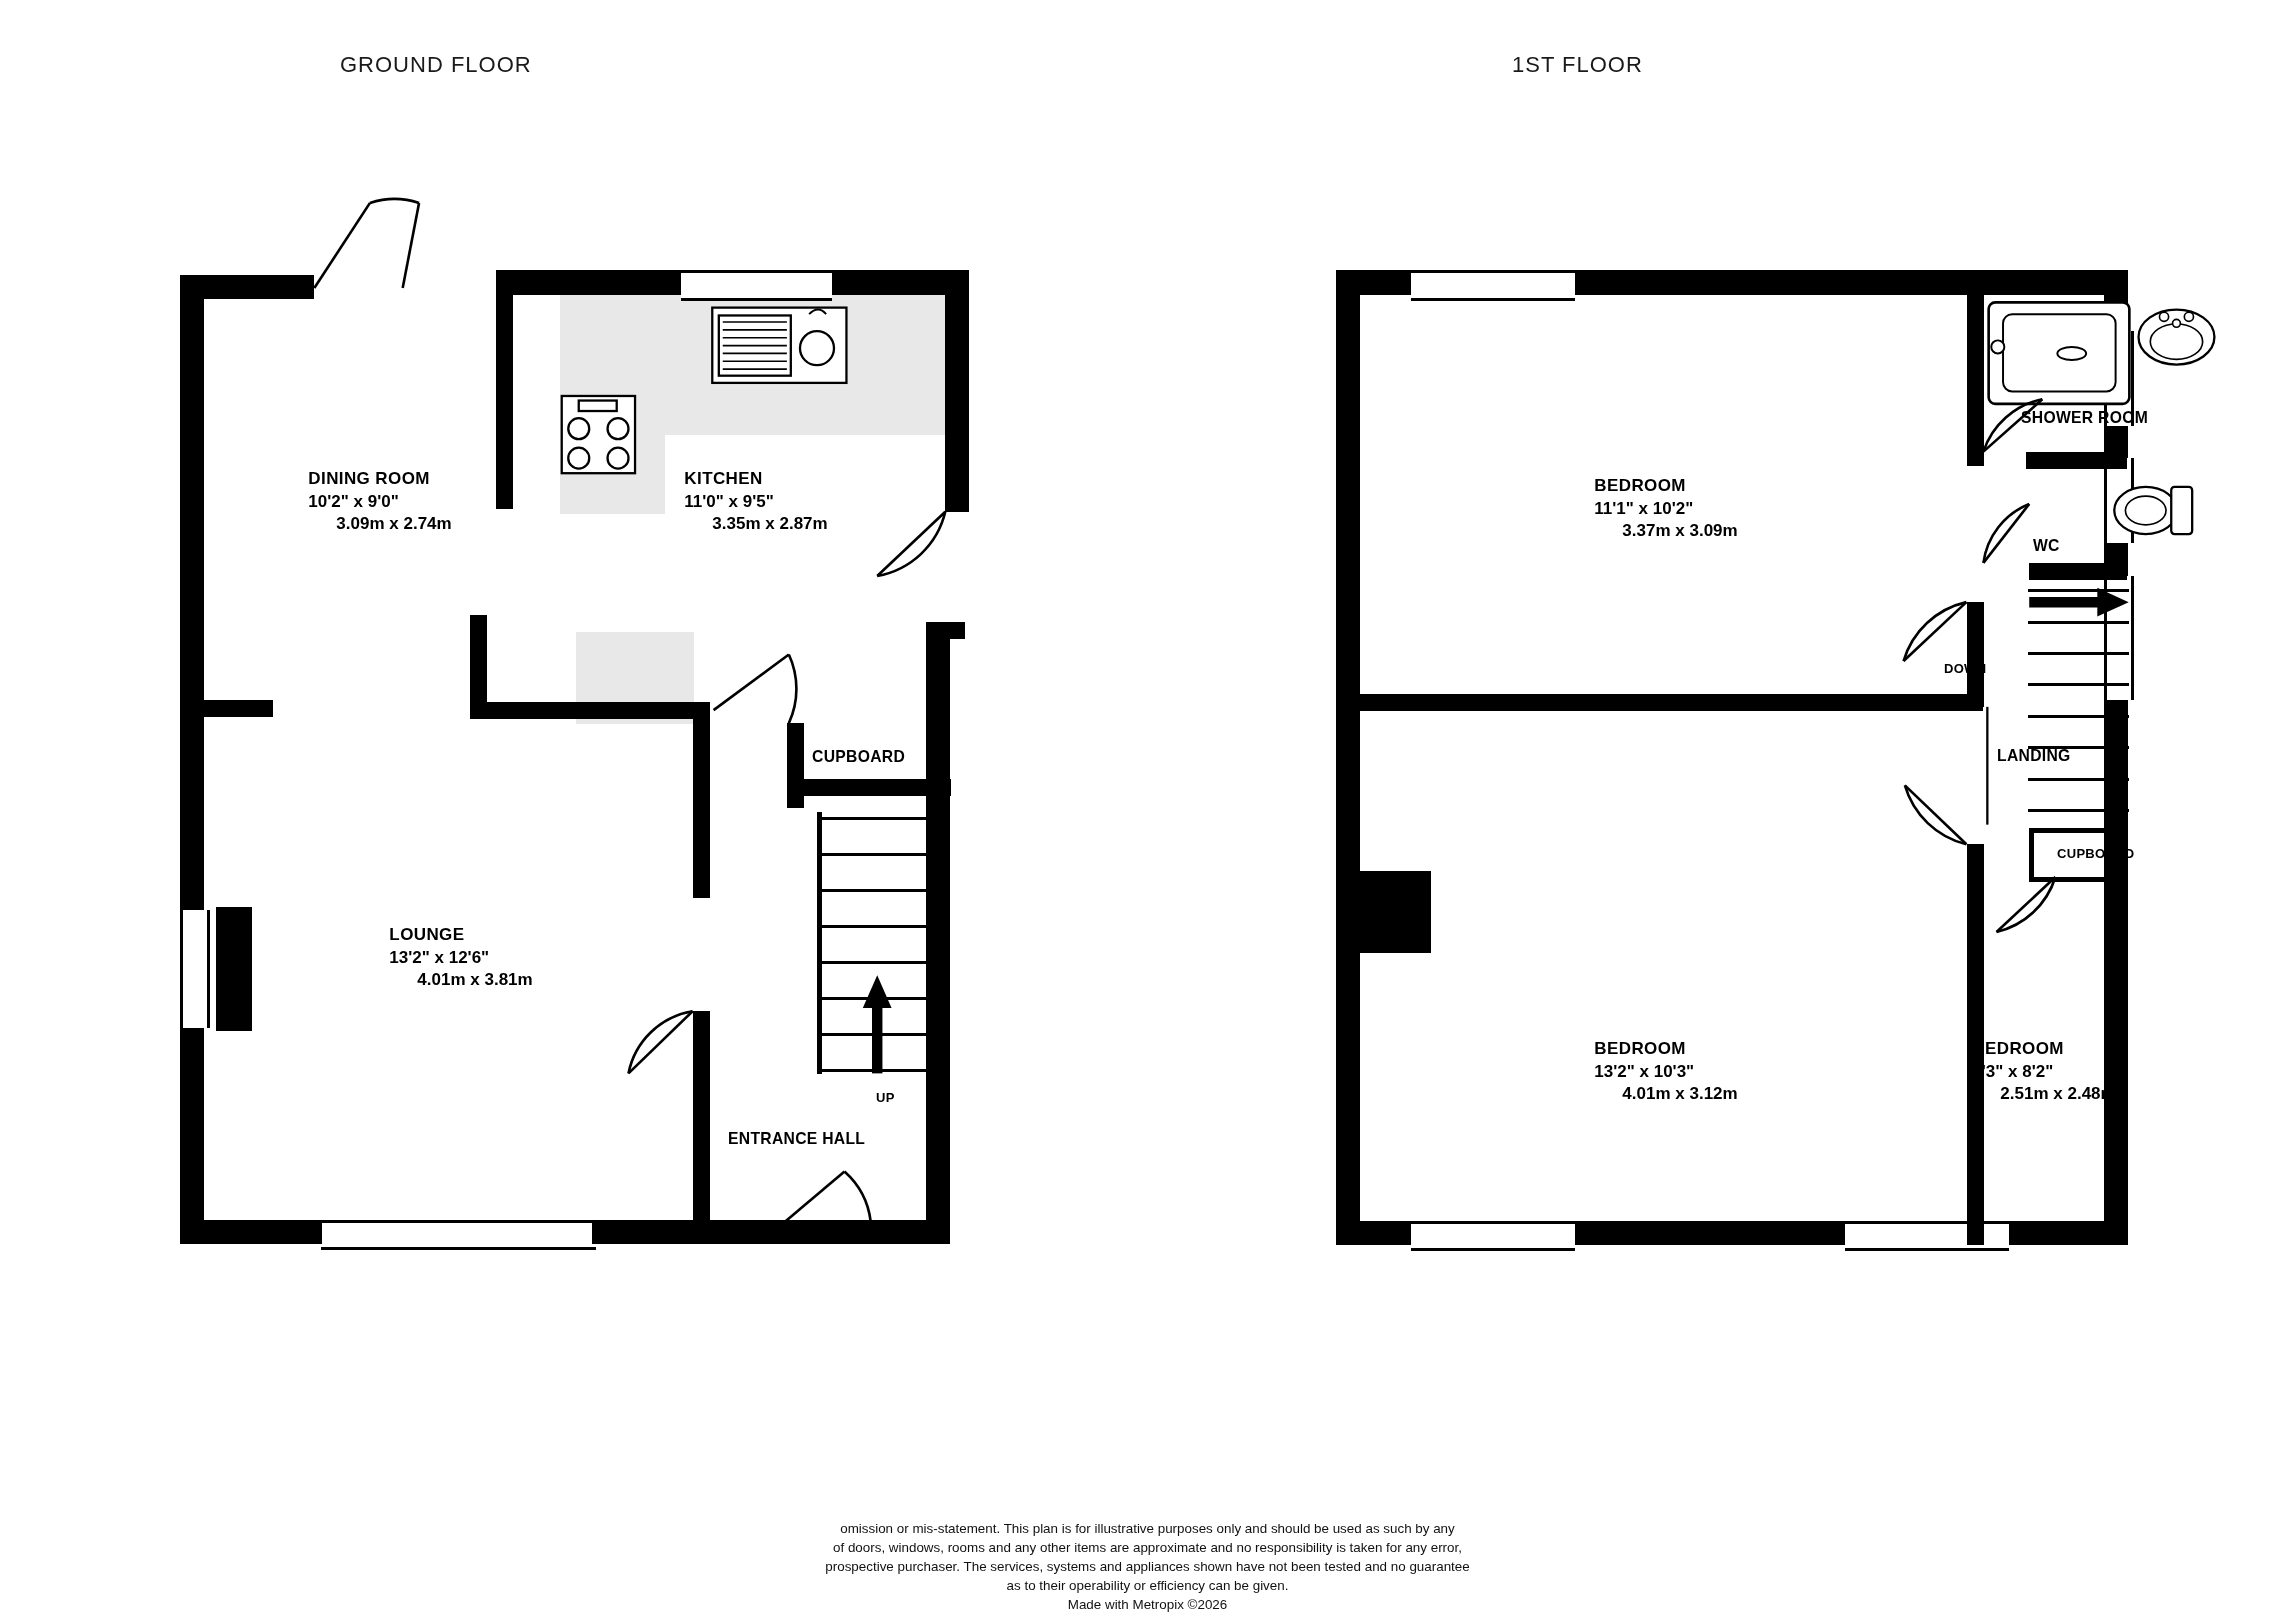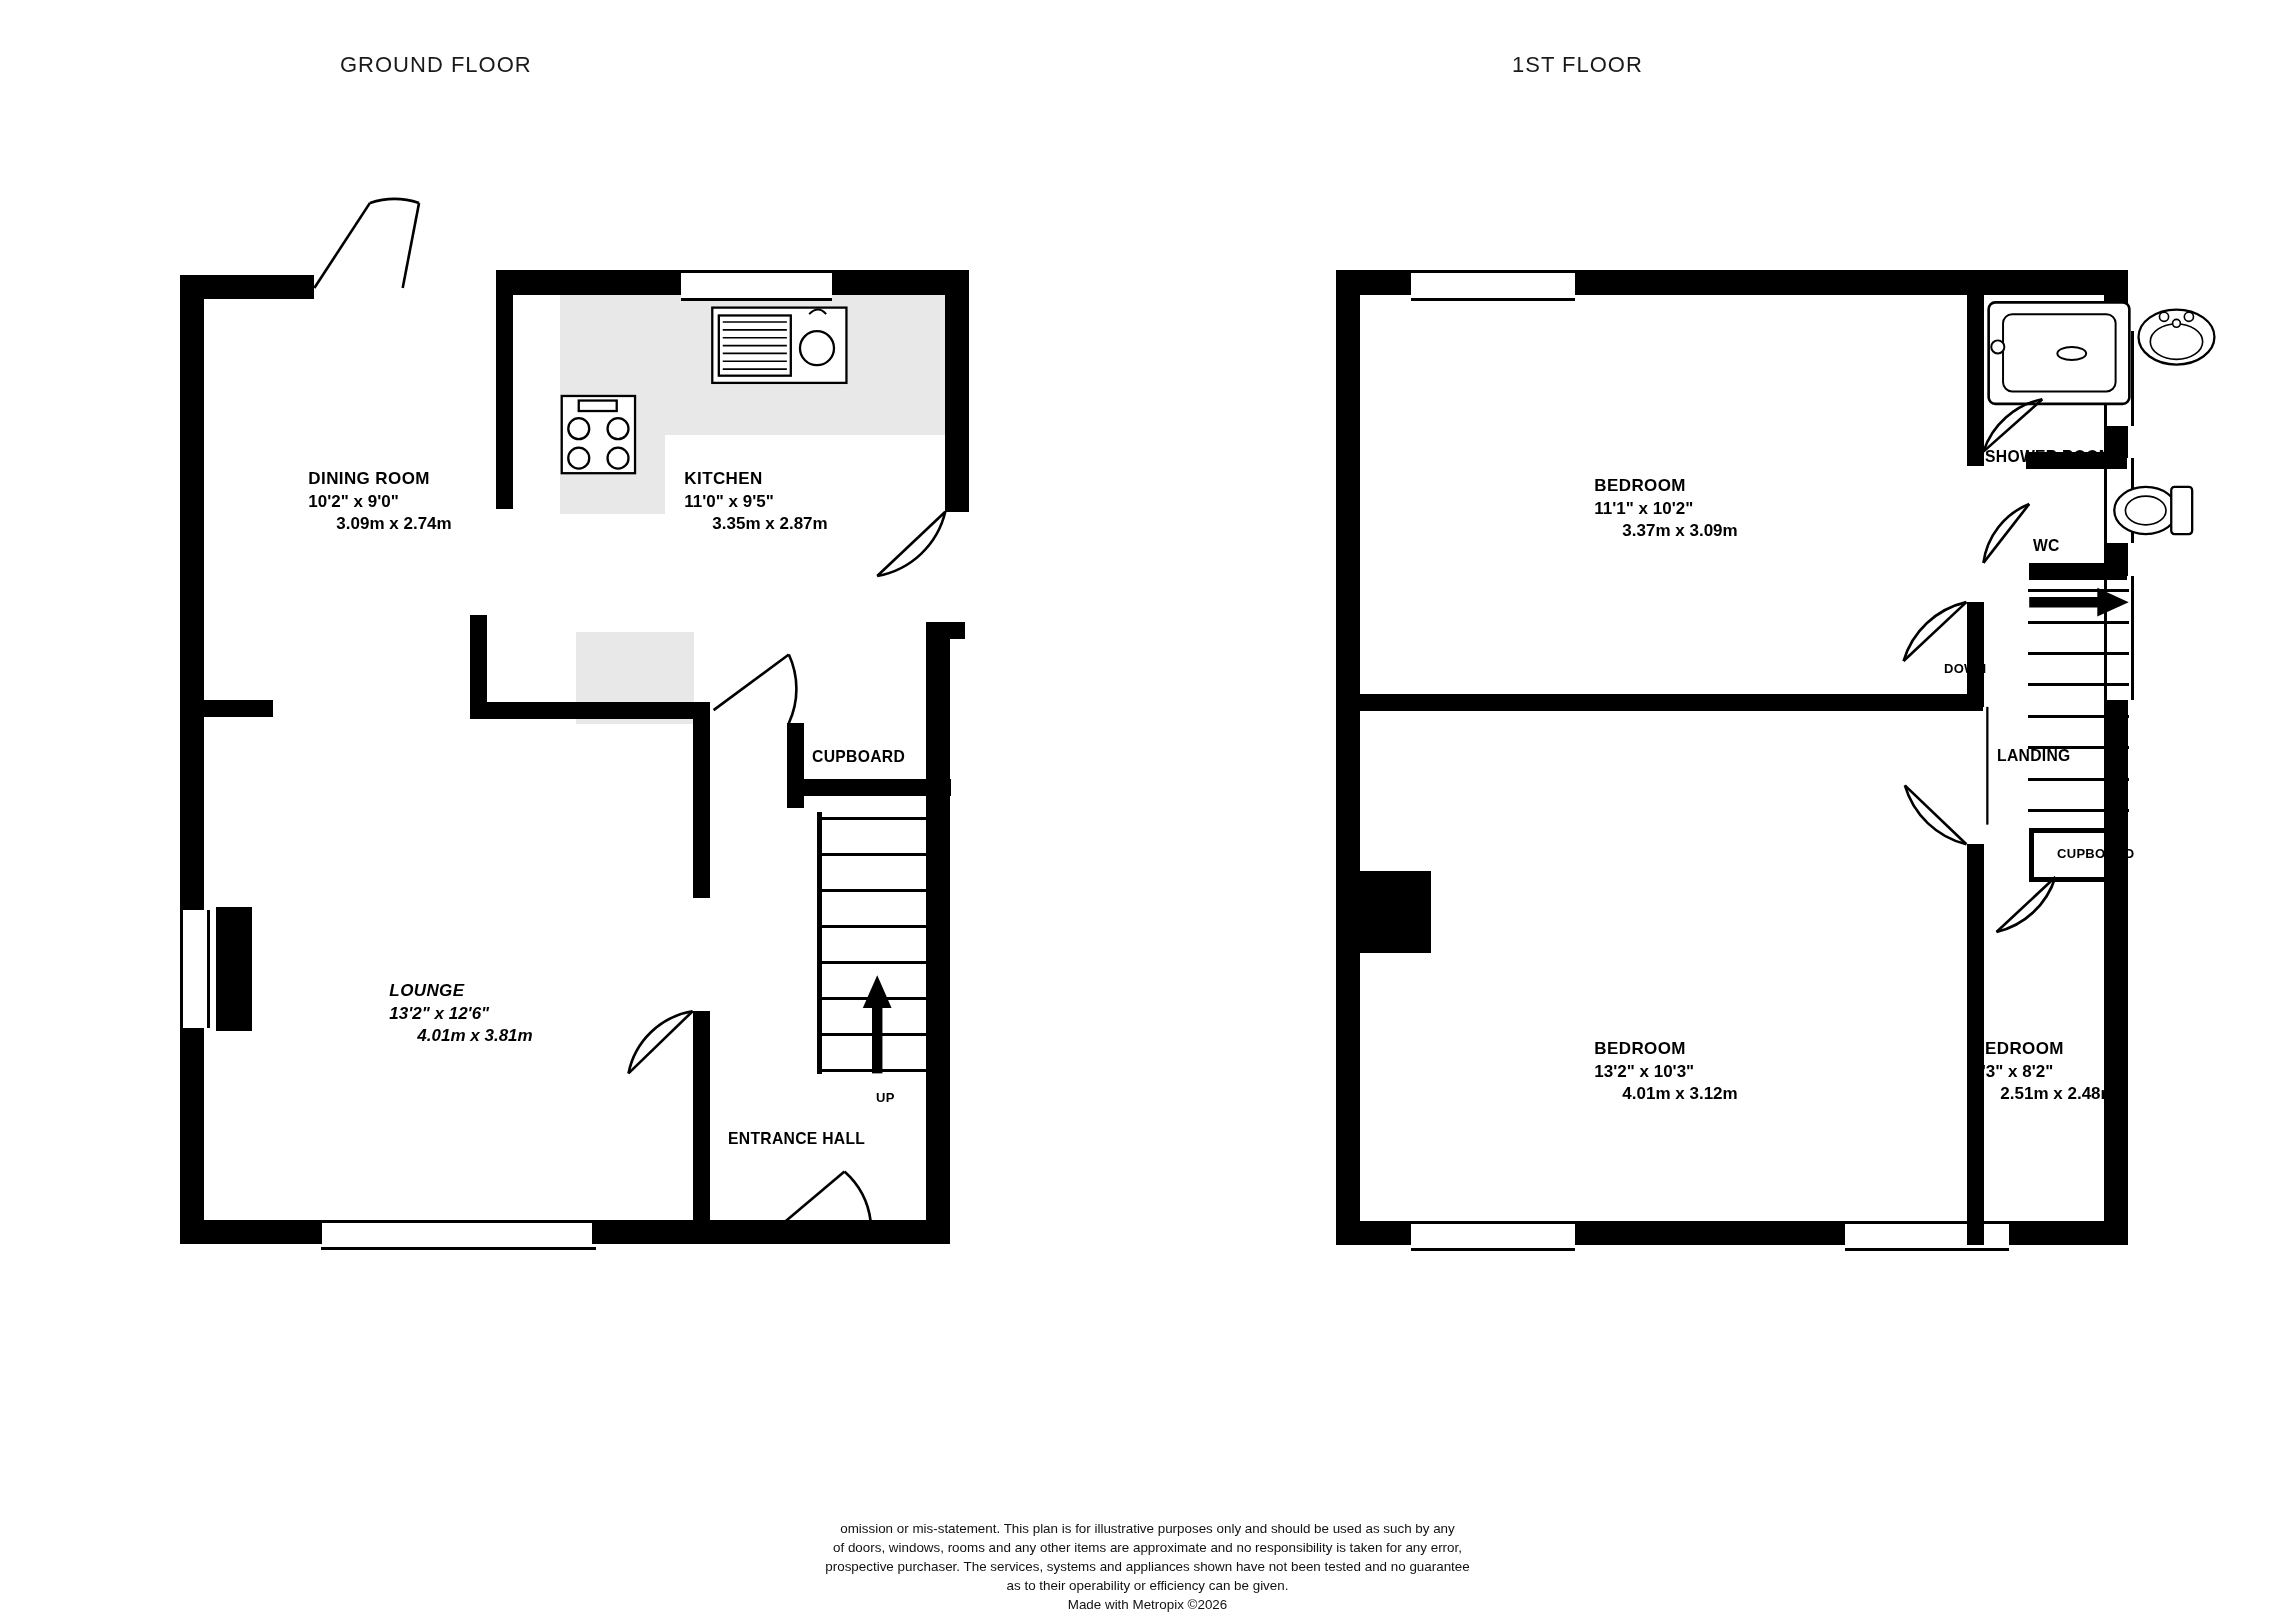--- a/index.html
+++ b/index.html
@@ -210,21 +210,21 @@
   <div class="roomlabel" style="left:380px; top:468px;">
     <span class="nm">DINING ROOM</span>
     <span class="d1">10'2"  x 9'0"</span>
     <span class="d2">3.09m  x 2.74m</span>
   </div>
   <div class="roomlabel" style="left:756px; top:468px;">
     <span class="nm">KITCHEN</span>
     <span class="d1">11'0"  x 9'5"</span>
     <span class="d2">3.35m  x 2.87m</span>
   </div>
-  <div class="roomlabel" style="left:461px; top:980px;font-style:italic;">
+  <div class="roomlabel" style="left:461px; top:924px;">
     <span class="nm">LOUNGE</span>
     <span class="d1">13'2"  x 12'6"</span>
     <span class="d2">4.01m  x 3.81m</span>
   </div>
   <div class="smalllabel" style="left:812px; top:748px;">CUPBOARD</div>
   <div class="smalllabel" style="left:728px; top:1130px;">ENTRANCE HALL</div>
   <div class="tinylabel" style="left:864px; top:1090px;">UP</div>
 </div>
 
 <div class="plan" id="first-plan">
@@ -330,21 +330,21 @@
   <div class="roomlabel" style="left:553px; top:1038px;">
     <span class="nm">BEDROOM</span>
     <span class="d1">13'2"  x 10'3"</span>
     <span class="d2">4.01m  x 3.12m</span>
   </div>
   <div class="roomlabel" style="left:931px; top:1038px;">
     <span class="nm">BEDROOM</span>
     <span class="d1">8'3"  x 8'2"</span>
     <span class="d2">2.51m  x 2.48m</span>
   </div>
-  <div class="smalllabel" style="left:872px; top:409px;margin-top:39px;">SHOWER ROOM</div>
+  <div class="smalllabel" style="left:908px; top:409px;">SHOWER ROOM</div>
   <div class="smalllabel" style="left:920px; top:537px;">WC</div>
   <div class="smalllabel" style="left:884px; top:747px;">LANDING</div>
   <div class="tinylabel" style="left:932px; top:846px;">CUPBOARD</div>
   <div class="tinylabel" style="left:819px; top:661px;">DOWN</div>
 </div>
 
 <div class="disclaimer">
   <div>omission or mis-statement. This plan is for illustrative purposes only and should be used as such by any</div>
   <div>of doors, windows, rooms and any other items are approximate and no responsibility is taken for any error,</div>
   <div>prospective purchaser. The services, systems and appliances shown have not been tested and no guarantee</div>

